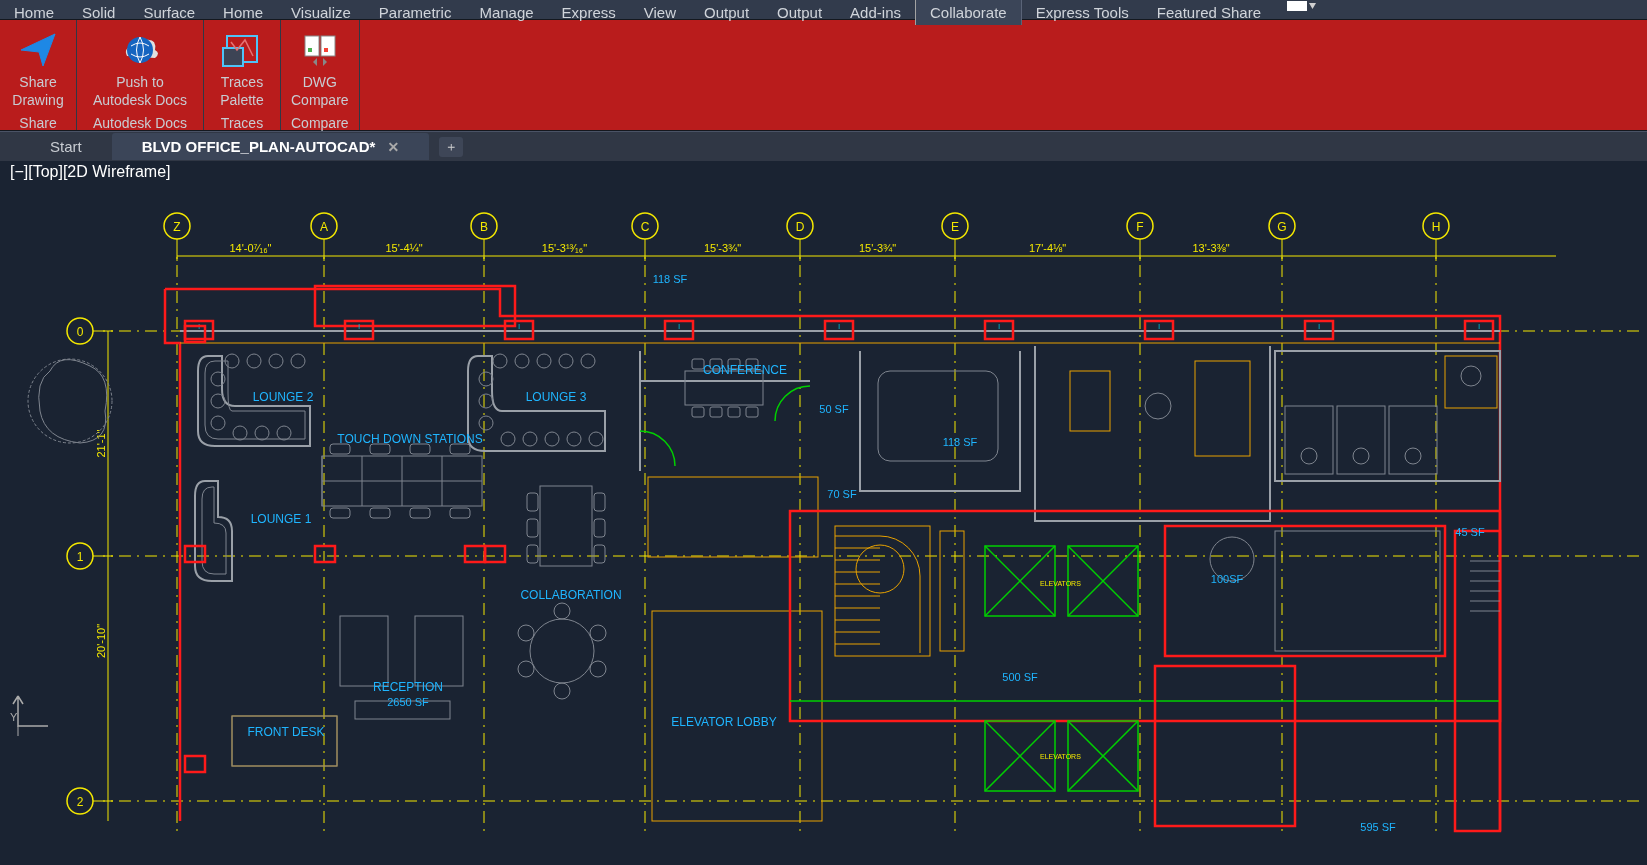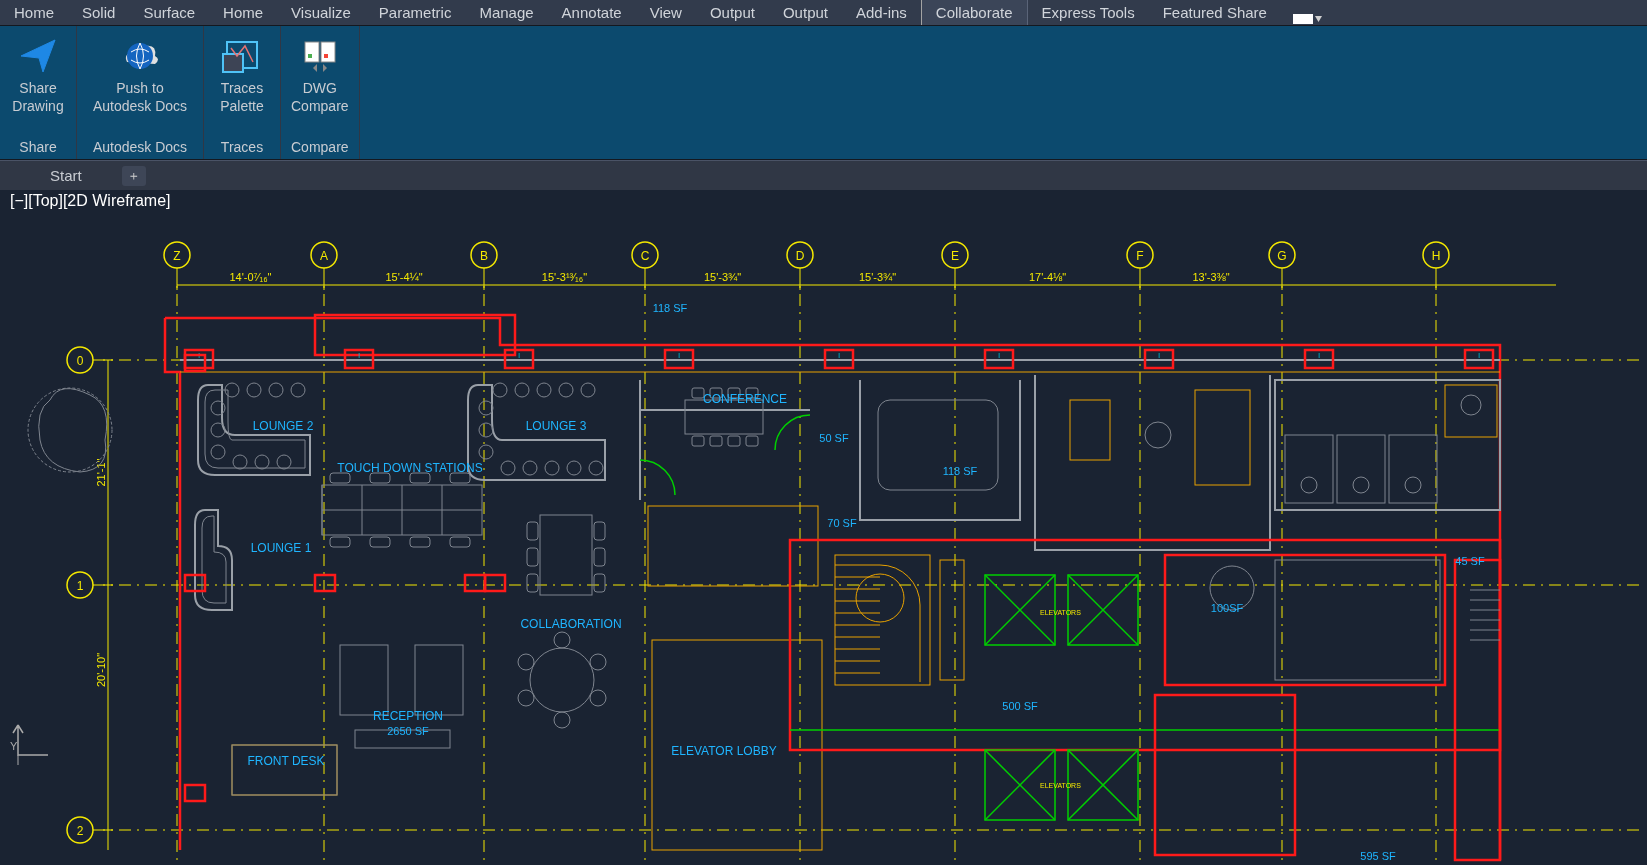--- a/index.html
+++ b/index.html
@@ -1,20 +1,20 @@
 <!DOCTYPE html>
 <html><head>
 <meta charset="utf-8">
 <style>
 html,body{margin:0;padding:0;background:#1a2332;font-family:"Segoe UI",Arial,sans-serif;color:#d0d0d0;width:1647px;height:865px;overflow:hidden;font-size:13px}
 *{box-sizing:border-box}
-.menubar{background:#323b4c;display:flex;align-items:flex-end;height:26px;border-bottom:1px solid #14181f}
+.menubar{background:#323b4c;display:flex;align-items:flex-start;height:20px;border-bottom:1px solid #14181f}
 .menu-item{padding:4px 14px;cursor:pointer;font-size:15px;color:#d0d4da}
 .menu-item.active{background:#3b4558;border-left:1px solid #a3a3a3;border-right:1px solid #5a6478}
-.ribbon{background:#0c4a6e;display:flex;height:134px;border-bottom:1px solid #14181f}
+.ribbon{background:#b91c1c;display:flex;height:111px;border-bottom:1px solid #14181f}
 .ribbon-group{display:flex;flex-direction:column;border-right:1px solid #303745;position:relative;padding:4px 8px 0}
 .ribbon-group-content{display:flex;flex:1;gap:6px}
 .ribbon-group-title{text-align:center;font-size:14px;padding:2px 0 4px;color:#c8ccd2}
 .ribbon-btn{display:flex;flex-direction:column;align-items:center;gap:4px;padding:4px 2px;cursor:pointer;min-width:60px}
 .ribbon-btn .icon{width:42px;height:42px;display:flex;align-items:center;justify-content:center}
 .ribbon-btn .label{font-size:14px;text-align:center;line-height:1.25;color:#c8ccd2}
 .tabs{background:#303745;display:flex;align-items:center;height:30px;padding-left:20px;border-top:1px solid #4a5366}
 .tab{padding:5px 30px;font-size:15px;color:#c8ccd2;cursor:pointer;position:relative;border-radius:3px 3px 0 0}
 .tab.active{background:#3b4558;font-weight:bold;color:#fff}
 .tab-close{margin-left:8px;font-size:14px;color:#aaa}
@@ -40,21 +40,21 @@
 <body>
 
 <div class="menubar" id="menubar">
     <div class="menu-item">Home</div>
     <div class="menu-item">Solid</div>
     <div class="menu-item">Surface</div>
     <div class="menu-item">Home</div>
     <div class="menu-item">Visualize</div>
     <div class="menu-item">Parametric</div>
     <div class="menu-item">Manage</div>
-    <div class="menu-item">Annotate</div>
+    <div class="menu-item">Express</div>
     <div class="menu-item">View</div>
     <div class="menu-item">Output</div>
     <div class="menu-item">Output</div>
     <div class="menu-item">Add-ins</div>
     <div class="menu-item active">Collaborate</div>
     <div class="menu-item">Express Tools</div>
     <div class="menu-item">Featured Share</div>
     <div style="margin-left:12px;display:flex;align-items:center">
       <svg width="30" height="12">
         <rect x="0" y="1" width="20" height="10" fill="#fff"></rect>
@@ -124,20 +124,24 @@
           </div>
         <div class="label">DWG<br>Compare</div>
       </div>
     </div>
     <div class="ribbon-group-title">Compare</div>
   </div>
 </div>
 
 <div class="tabs">
   <div class="tab">Start</div>
+  <div class="tab active">
+    <span>BLVD OFFICE_PLAN-AUTOCAD*</span>
+    <span class="tab-close">✕</span>
+  </div>
   <div class="tab-plus">
       <span>＋</span>
     </div>
 </div>
 
 <div class="viewport">
   <div class="view-label">[−][Top][2D Wireframe]</div>
   <svg class="canvas" width="1647" height="675" id="canvas">
       <circle cx="177" cy="65" r="13" class="grid-circle"></circle>
       <text x="177" y="70" class="grid-text">Z</text>

